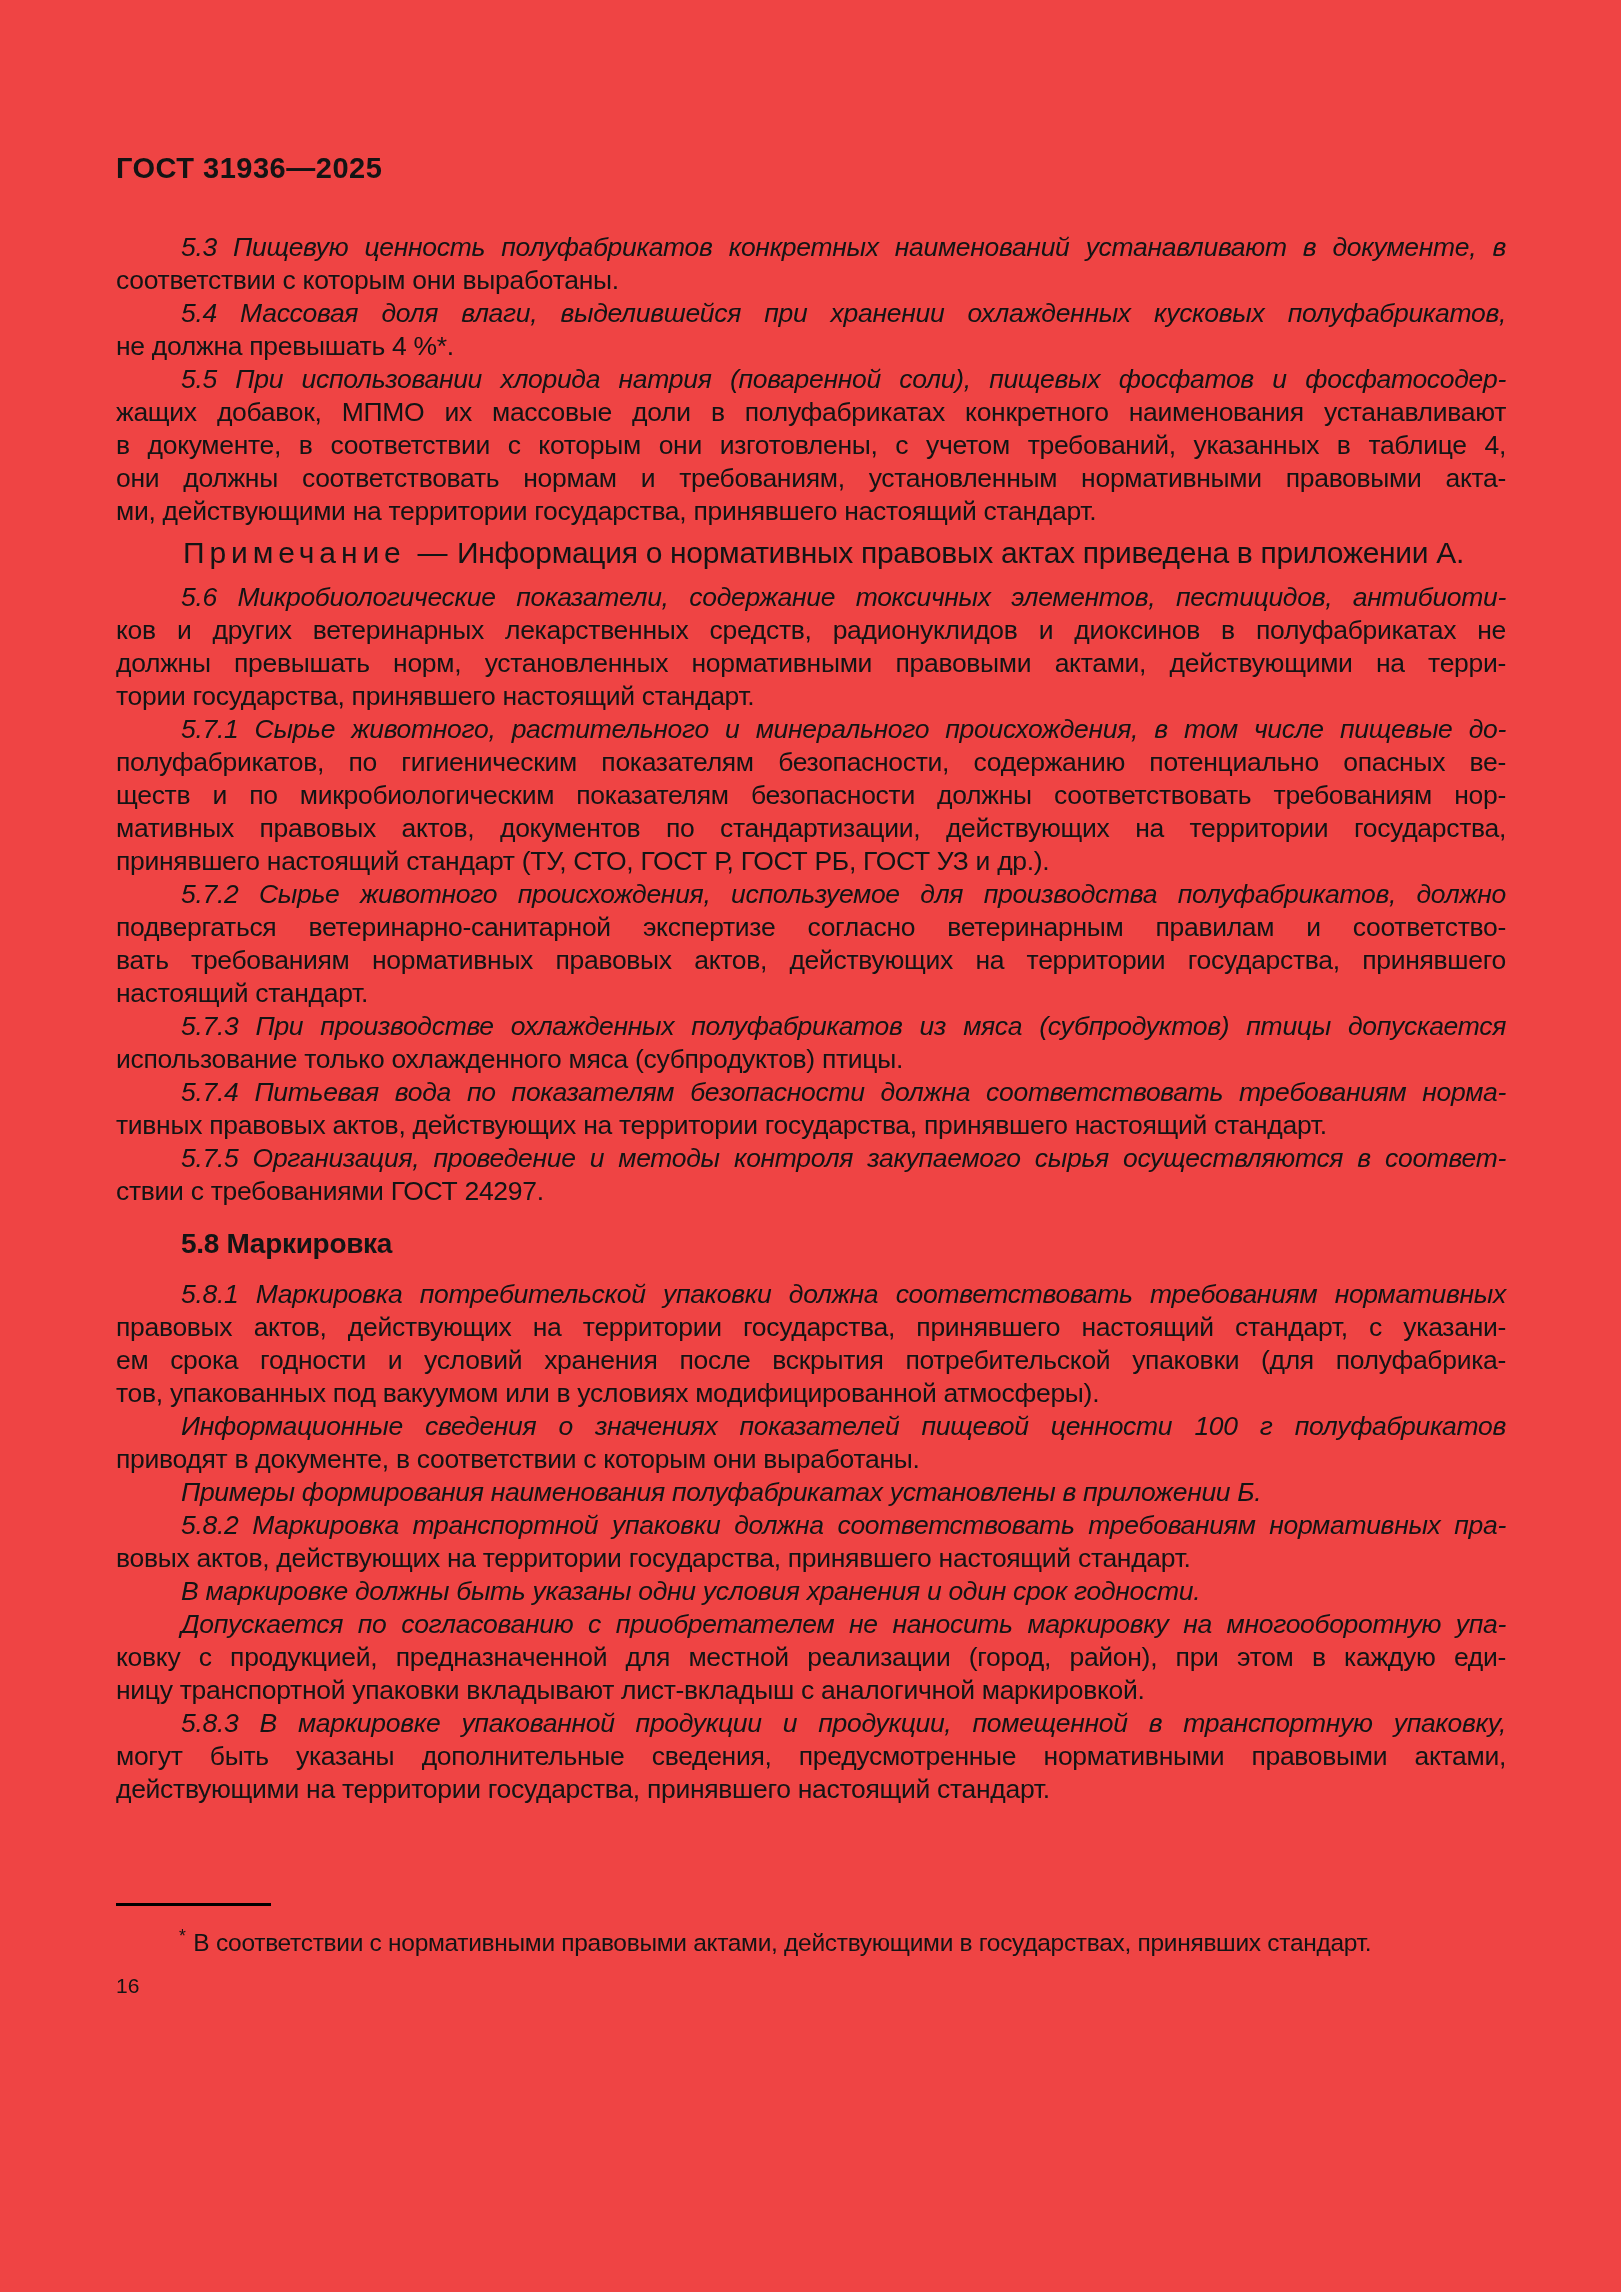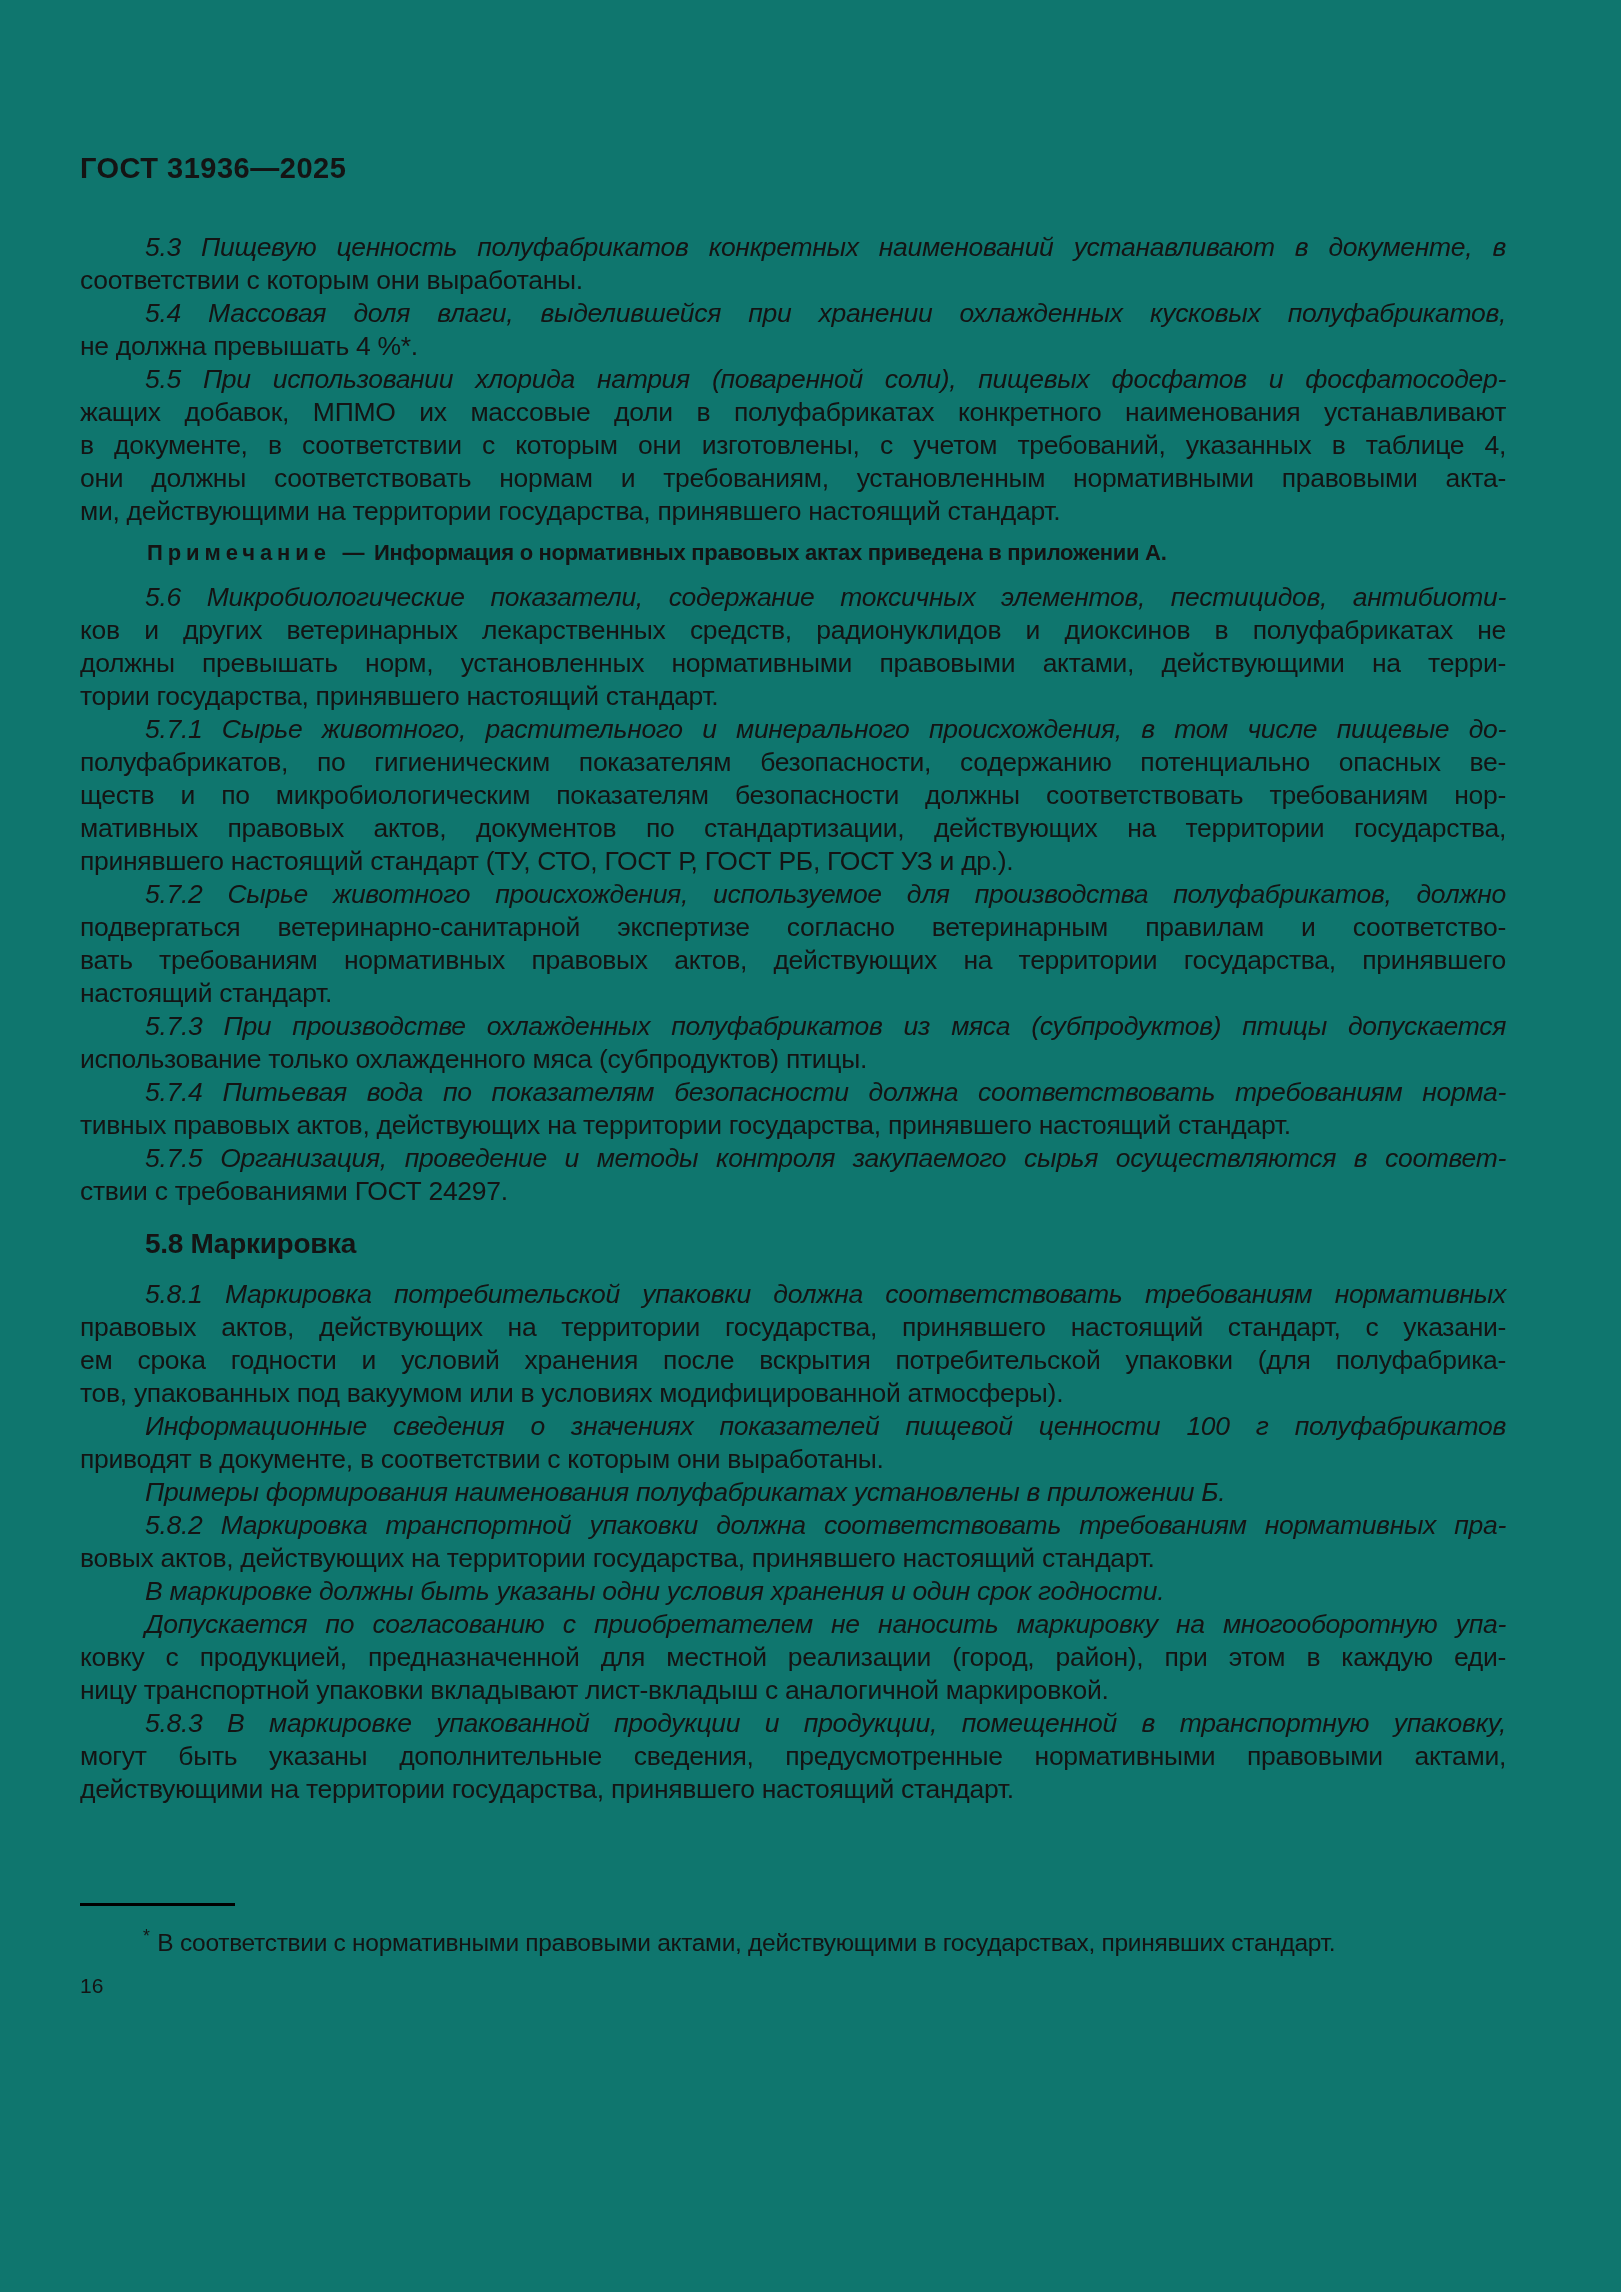--- a/index.html
+++ b/index.html
@@ -1,22 +1,22 @@
 <!DOCTYPE html>
 <html lang="ru"><head>
 <meta charset="utf-8">
 <style>
   html, body { margin: 0; padding: 0; background: #ffffff; }
   .page {
     position: relative;
     width: 1621px;
     height: 2293px;
-    background: #0f766e;
+    background: #ef4444;
     box-sizing: border-box;
-    padding: 152px 115px 0 80px;
+    padding: 152px 115px 0 116px;
     font-family: "Liberation Sans", sans-serif;
     color: #141414;
     overflow: hidden;
   }
   .doc-header {
     font-size: 29px;
     font-weight: 700;
     line-height: 33px;
     letter-spacing: 0.5px;
   }
@@ -35,25 +35,24 @@
   }
   .para .line.first { text-indent: 65px; font-style: italic; }
   .heading {
     font-weight: 700;
     font-size: 28px;
     line-height: 33px;
     text-indent: 65px;
     margin: 19.6px 0 17.6px 0;
   }
   .note {
-    font-size: 22px;
+    font-size: 30px;
     line-height: 33px;
     margin: 7.8px 0 11.8px 0;
     text-indent: 67px;
-    font-weight: bold;
   }
   .note-label { letter-spacing: 4.9px; }
   .note-sep { margin: 0 9.8px 0 11.8px; }
   .footnote-block { margin-top: 97px; }
   .footnote-rule {
     width: 155px;
     height: 2.9px;
     background: #000000;
   }
   .footnote-line {

